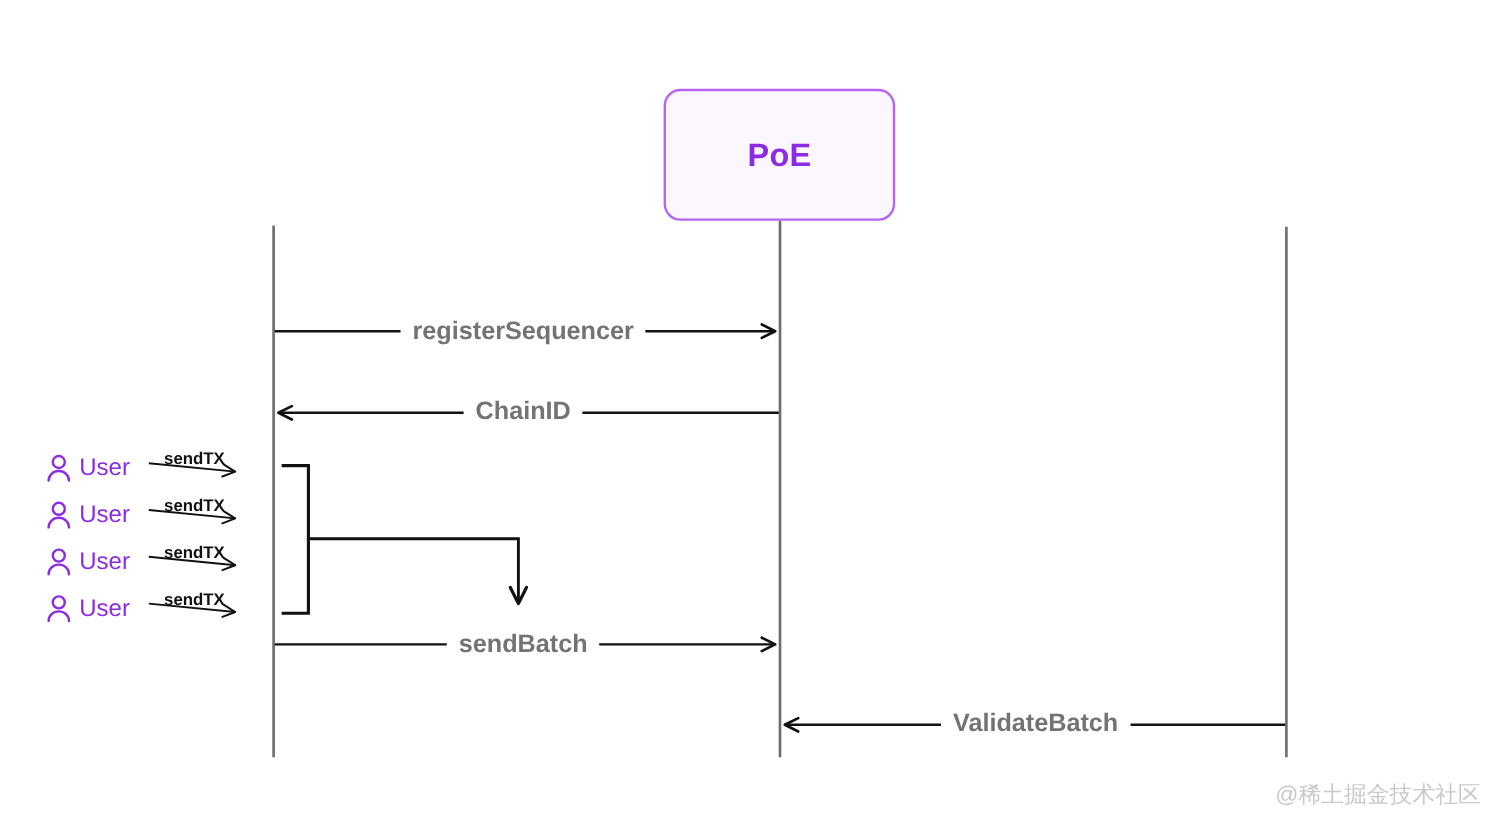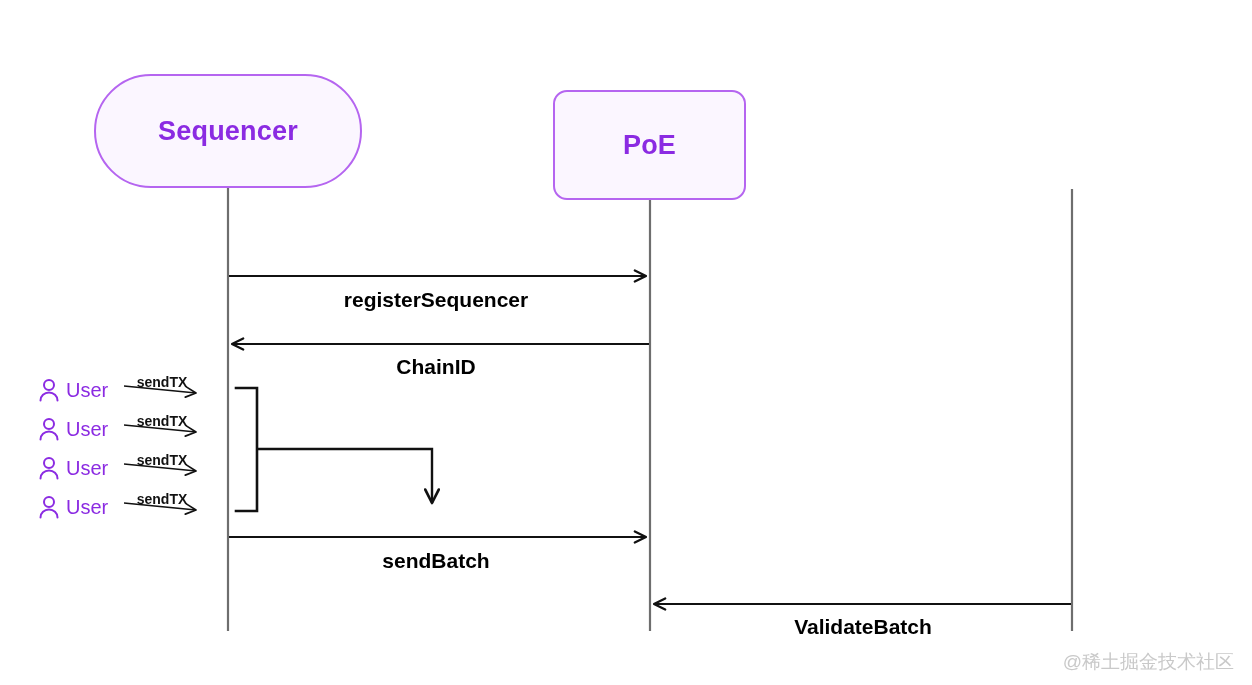--- a/index.html
+++ b/index.html
@@ -48,40 +48,38 @@
     width: 268px;
     height: 114px;
     border-radius: 57px;
   }
   #box-poe {
     left: 553px;
     top: 74px;
     width: 193px;
     height: 110px;
     border-radius: 14px;
-    margin-top: 16px;
   }
   #box-aggregator {
     left: 938px;
     top: 75px;
     width: 267px;
     height: 114px;
     border-radius: 57px;
   }
   .msg-label {
     position: absolute;
-    color: #000000;
+    color: #737373;
     font-weight: bold;
     font-size: 21px;
     background: #ffffff;
     padding: 4px 10px 6px 10px;
     white-space: nowrap;
     transform: translate(-50%, -50%);
     line-height: 1.1;
-    margin-top: 24px;
   }
   .user-row {
     position: absolute;
     display: flex;
     align-items: center;
     height: 28px;
   }
   .user-icon {
     width: 22px;
     height: 24px;
@@ -141,23 +139,20 @@
 
     <line x1="124" y1="386" x2="196" y2="393" stroke="#111111" stroke-width="1.6" marker-end="url(#arrow-right-thin)"></line>
     <line x1="124" y1="425" x2="196" y2="432" stroke="#111111" stroke-width="1.6" marker-end="url(#arrow-right-thin)"></line>
     <line x1="124" y1="464" x2="196" y2="471" stroke="#111111" stroke-width="1.6" marker-end="url(#arrow-right-thin)"></line>
     <line x1="124" y1="503" x2="196" y2="510" stroke="#111111" stroke-width="1.6" marker-end="url(#arrow-right-thin)"></line>
 
     <path d="M 236 388 L 257 388 L 257 511 L 236 511" fill="none" stroke="#111111" stroke-width="2.6" stroke-linecap="square" stroke-linejoin="miter"></path>
     <path d="M 257 449 L 432 449 L 432 503" fill="none" stroke="#111111" stroke-width="2.4" marker-end="url(#arrow-right)"></path>
   </svg>
 
-  <div class="participant-box" id="box-sequencer">
-    <span class="participant-label">Sequencer</span>
-  </div>
 
   <div class="participant-box" id="box-poe">
     <span class="participant-label">PoE</span>
   </div>
 
 
   <div class="msg-label" style="left:436px; top:277px;">registerSequencer</div>
 
   <div class="msg-label" style="left:436px; top:344px;text-align:right;">ChainID</div>
 

